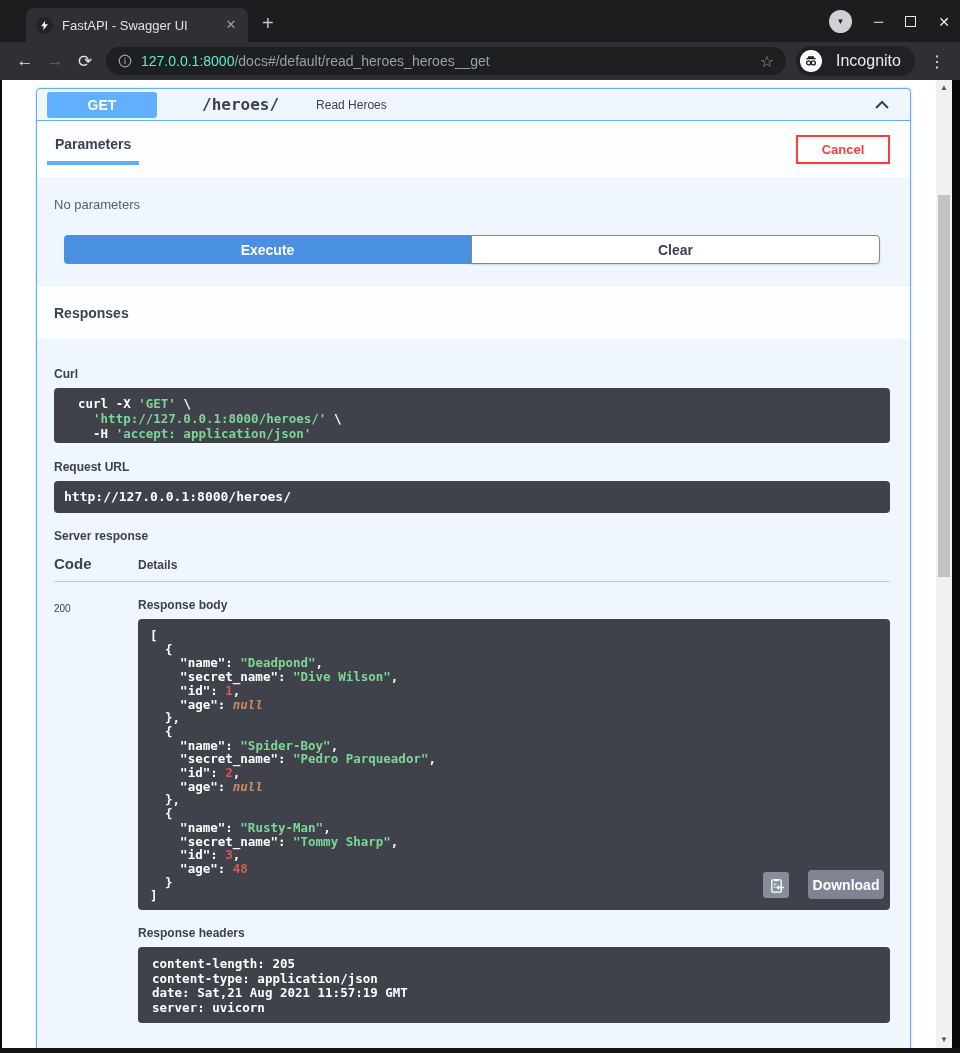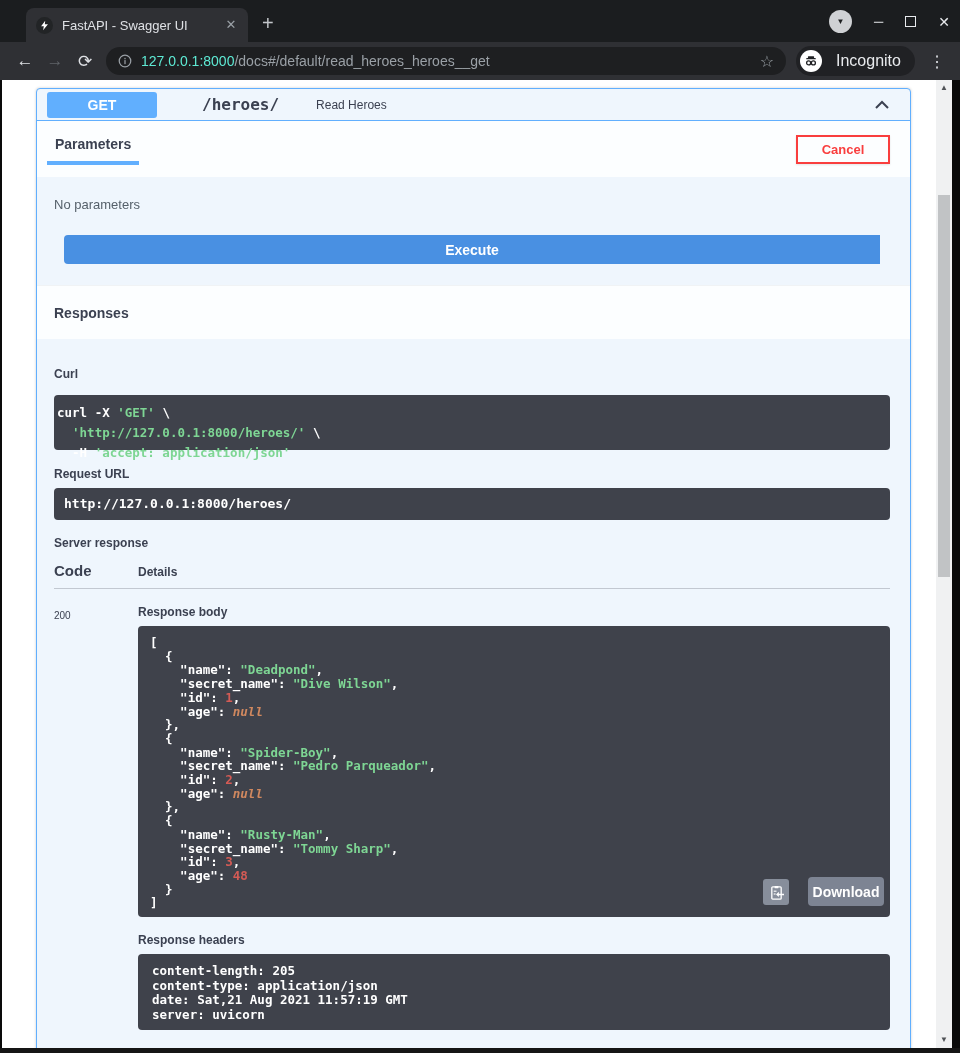--- a/index.html
+++ b/index.html
@@ -81,21 +81,21 @@
 
   .responses-header { height:54px; background:rgba(255,255,255,.82); display:flex; align-items:center;
                       padding:0 17px; border-top:1px solid rgba(59,65,81,.06); }
   .responses-title { font-size:14px; font-weight:bold; }
   .responses-body { padding:0 20px 20px 17px; }
 
   .blk-label { font-size:12px; font-weight:bold; color:var(--text-dark); }
   .lbl-curl { padding-top:28px; }
   pre.codeblock { background:var(--code-block-bg); border-radius:4px; color:#fff;
                   font-family:"DejaVu Sans Mono", monospace; font-weight:600; }
-  .curl-block { margin-top:14px; height:55px; padding:8px 3px; font-size:12.5px; line-height:20px;
+  .curl-block { margin-top:7px; height:55px; padding:8px 24px; font-size:12.5px; line-height:15px;
                 position:relative; }
   .str { color:var(--json-string); }
   .copy-btn { position:absolute; width:24px; height:24px; background:#878e9b; border:none; border-radius:3px;
               display:flex; align-items:center; justify-content:center; }
   .lbl-requrl { padding-top:17px; }
   .requrl-block { margin-top:7px; height:32px; padding:9px 10px; font-size:13px; line-height:14px; }
   .lbl-server { padding-top:16px; }
 
   .resp-table { margin-top:12px; }
   .resp-thead { display:flex; padding-bottom:9px; border-bottom:1px solid rgba(59,65,81,.25); }
@@ -184,20 +184,21 @@
 
     <div class="params-header">
       <span class="param-tab">Parameters</span>
       <button class="cancel-btn">Cancel</button>
     </div>
 
     <div class="params-body">
       <div class="no-params">No parameters</div>
       <div class="execute-row">
         <button class="execute-btn">Execute</button>
+        <button class="clear-btn">Clear</button>
       </div>
     </div>
 
     <div class="responses-header">
       <span class="responses-title">Responses</span>
     </div>
 
     <div class="responses-body">
       <div class="blk-label lbl-curl">Curl</div>
       <pre class="codeblock curl-block">curl -X <span class="str">'GET'</span> \

